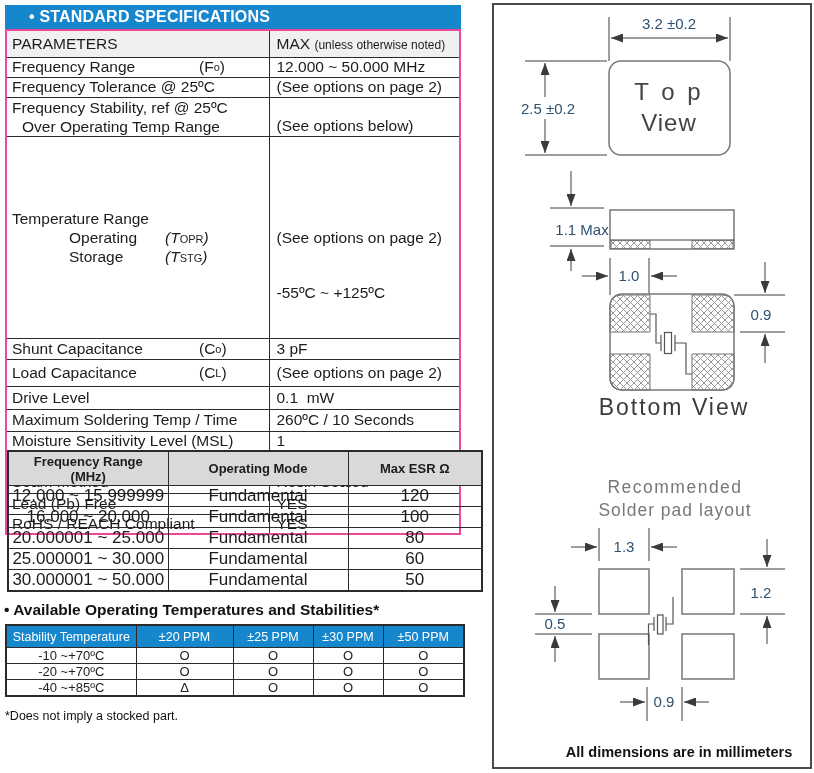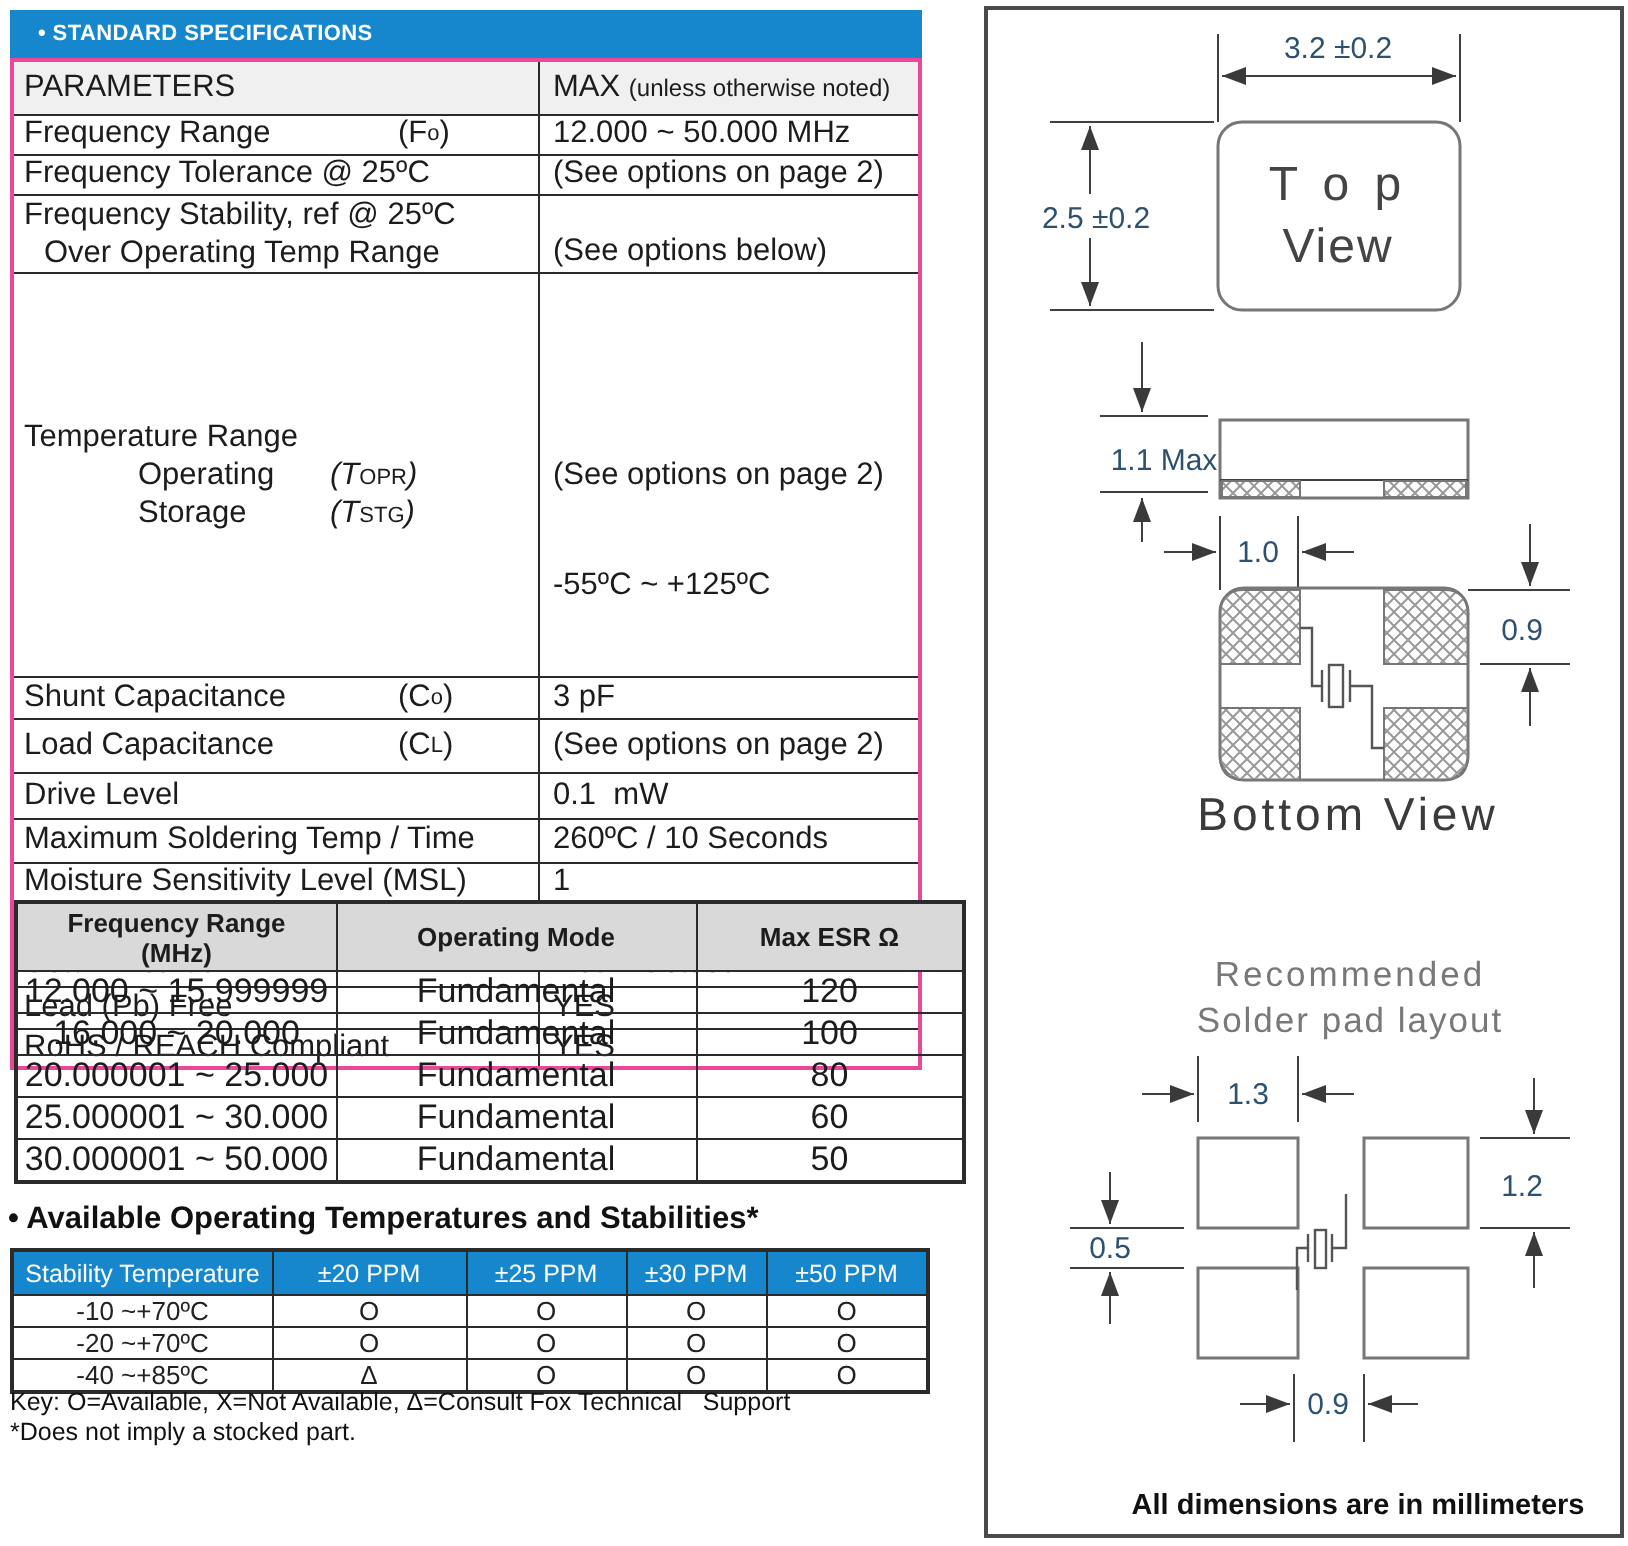--- a/index.html
+++ b/index.html
@@ -1,22 +1,22 @@
 <!DOCTYPE html>
 <html><head>
 <meta charset="utf-8">
 <style>
   html,body{margin:0;padding:0;background:#fff;}
   .page{position:relative;width:814px;height:773px;background:#fff;
         font-family:"Liberation Sans","DejaVu Sans",sans-serif;color:#222;overflow:hidden;}
 
   
   .spec-block{position:absolute;left:5px;top:5px;width:456px;}
-  .spec-title{background:#1787CD;color:#fff;font-weight:bold;font-size:11px;
-              height:24px;line-height:24px;padding-left:14px;letter-spacing:.2px;box-sizing:border-box;}
+  .spec-title{background:#1787CD;color:#fff;font-weight:bold;font-size:16px;
+              height:24px;line-height:24px;padding-left:24px;letter-spacing:.2px;box-sizing:border-box;}
   table{border-collapse:collapse;}
   .spec-table{width:456px;table-layout:fixed;border:2px solid #ec4899;}
   .spec-table td{border:1px solid #2b2b2b;font-size:15.5px;color:#1c1c1c;
                  padding:0 0 0 5px;vertical-align:middle;overflow:hidden;}
   .spec-table td.val{padding-left:7px;white-space:pre;}
   .spec-table tr.hdr td{background:#f0f0f0;}
   .maxnote{font-size:12px;}
   td.lbl{position:relative;}
   .sym{position:absolute;top:0;height:100%;display:flex;align-items:center;}
   .sym i,.sub{font-style:normal;}
@@ -228,21 +228,20 @@
     </tr>
     <tr>
       <td>-40 ~+85ºC</td>
       <td>Δ</td>
       <td>O</td>
       <td>O</td>
       <td>O</td>
     </tr>
   </tbody>
     </table>
-  <div class="key1">Key: O=Available, X=Not Available, Δ=Consult Fox Technical   Support</div>
   <div class="key2">*Does not imply a stocked part.</div>
 
   <div class="right-panel">
     <svg width="316" height="762" viewBox="0 0 316 762">
       <defs>
         <pattern id="xh" width="7" height="7" patternUnits="userSpaceOnUse">
           <path d="M0,0 L7,7 M7,0 L0,7" stroke="#999" stroke-width="1" fill="none"></path>
         </pattern>
         <marker id="ah" viewBox="0 0 12 9" markerWidth="12" markerHeight="9" refX="12" refY="4.5" orient="auto-start-reverse" markerUnits="userSpaceOnUse">
           <path d="M0,0 L12,4.5 L0,9 Z" fill="#3a3a3a"></path>

